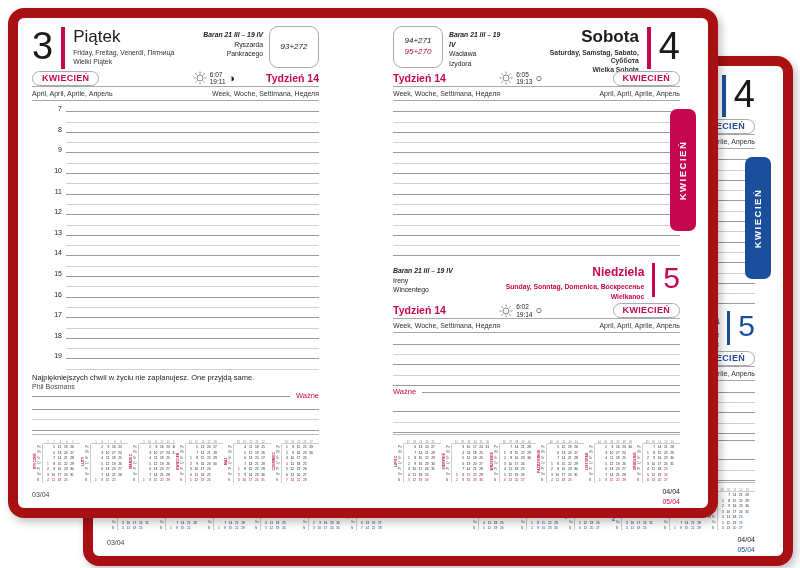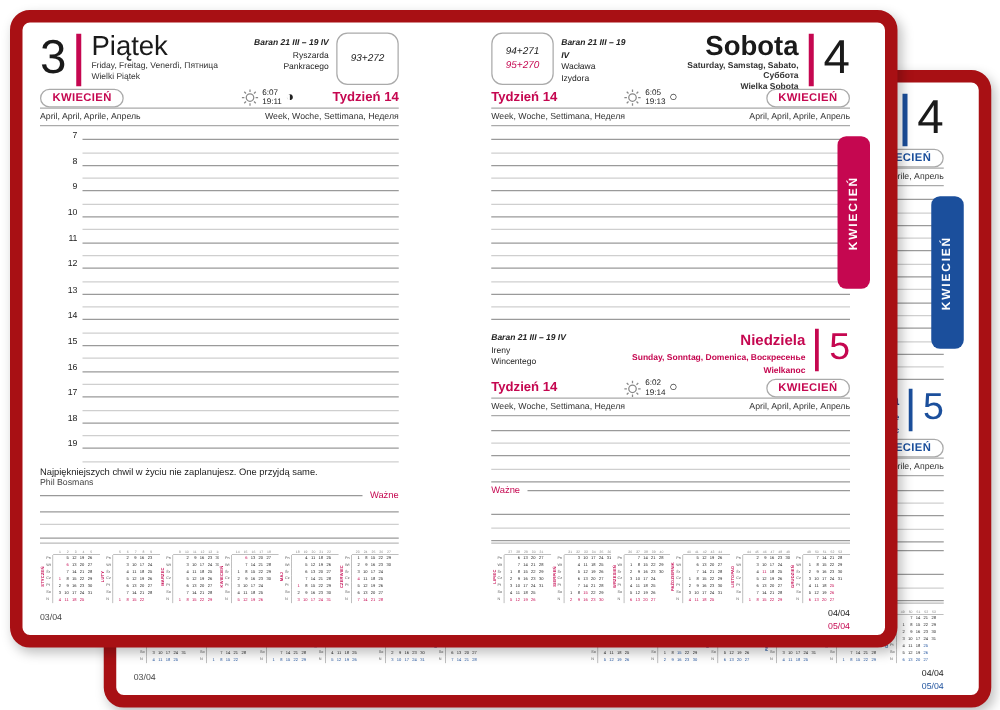--- a/index.html
+++ b/index.html
@@ -18,21 +18,21 @@
   .pleft  { padding-left:14px; padding-right:30px; }
   .pright { padding-left:44px; padding-right:28px; }
 
   
   .dayhead { height:44px; display:flex; align-items:flex-start; gap:6px; }
   .dayhead.sun { height:40px; margin-top:6px; }
   .bignum { font-size:38px; line-height:40px; color:#1a1a1a; }
   .bignum.sm { font-size:30px; line-height:32px; }
   .bar { width:4px; height:42px; background:var(--accent); margin:1px 2px; flex:none; }
   .bar.sm { width:3px; height:34px; }
-  .nameblock .dayname { font-size:22px; line-height:22px; color:#1a1a1a; }
+  .nameblock .dayname { font-size:17px; line-height:22px; color:#1a1a1a; }
   .nameblock.sm .dayname { font-size:12px; line-height:20px; }
   .langs, .holiday { font-size:6.8px; color:#333; margin-top:1px; line-height:1.2; }
   .nameblock.right { text-align:right;font-weight:bold; }
   .accent, .accent .dayname, .accent .langs, .accent .holiday { color:var(--accent) !important; }
   .zodiac { font-size:6.8px; color:#222; line-height:1.4; padding-top:4px; }
   .zodiac.right { text-align:right; }
   .zname { font-style:italic; font-weight:bold; }
   .spacer { flex:1; }
   .doybox { border:1px solid #aaa; border-radius:9px; width:50px; height:42px; flex:none;
             display:flex; flex-direction:column; align-items:center; justify-content:center;

